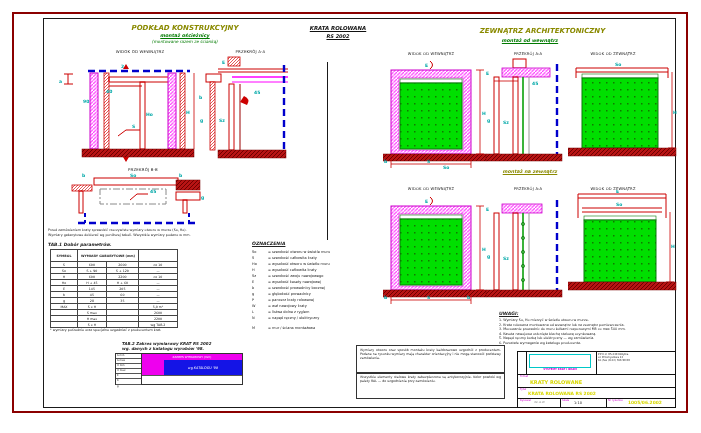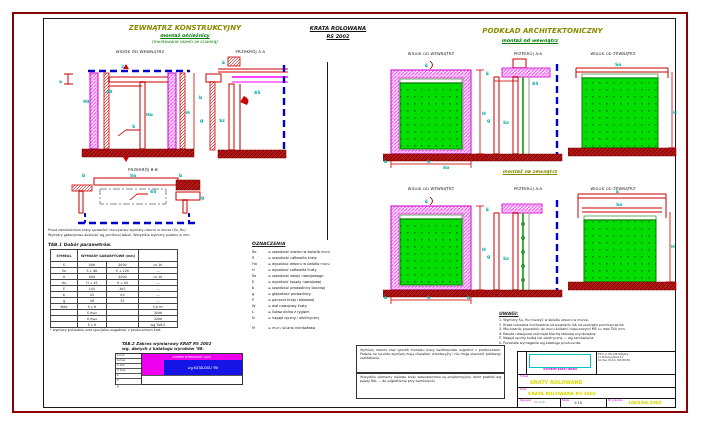--- a/index.html
+++ b/index.html
@@ -49,28 +49,28 @@
           <rect width="4" height="4" fill="#b81414"></rect>
           <path d="M0,4 L4,0 M-1,1 L1,-1 M3,5 L5,3" stroke="#6e0000" stroke-width="1"></path>
         </pattern>
       <pattern id="pGreen" width="7" height="7" patternUnits="userSpaceOnUse">
           <rect width="7" height="7" fill="#00df00"></rect>
           <rect x="3" y="3" width="1.5" height="1.5" fill="#117a00"></rect>
         </pattern>
     </defs>
   </svg>
 
-  <div class="abs ctr bi olive" style="left:95px;top:24px;width:180px;font-size:7px;">ZEWNĄTRZ KONSTRUKCYJNY</div>
+  <div class="abs ctr bi olive" style="left:95px;top:24px;width:180px;font-size:7px;">PODKŁAD KONSTRUKCYJNY</div>
   <div class="abs ctr bi grn u" style="left:95px;top:33px;width:180px;font-size:4.8px;">montaż ościeżnicy</div>
   <div class="abs ctr grn" style="left:95px;top:39px;width:180px;font-size:4.2px;font-style:italic;">(montowane razem ze ścianką)</div>
 
   <div class="abs ctr bi u" style="left:286px;top:25px;width:104px;font-size:5.4px;color:#111;">KRATA ROLOWANA</div>
   <div class="abs ctr bi u" style="left:286px;top:33px;width:104px;font-size:5px;color:#111;">RS 2002</div>
 
-  <div class="abs ctr bi olive" style="left:450px;top:27px;width:185px;font-size:7px;">PODKŁAD ARCHITEKTONICZNY</div>
+  <div class="abs ctr bi olive" style="left:450px;top:27px;width:185px;font-size:7px;">ZEWNĄTRZ ARCHITEKTONICZNY</div>
   <div class="abs ctr bi grn u" style="left:455px;top:38px;width:150px;font-size:4.8px;">montaż od wewnątrz</div>
   <div class="abs ctr bi olive u" style="left:455px;top:169px;width:150px;font-size:4.8px;">montaż na zewnątrz</div>
 
   <div class="abs ctr lbl" style="left:95px;top:49px;width:90px;">WIDOK OD WEWNĄTRZ</div>
   <div class="abs ctr lbl" style="left:213px;top:49px;width:75px;">PRZEKRÓJ A-A</div>
   <div class="abs ctr lbl" style="left:103px;top:167px;width:80px;">PRZEKRÓJ B-B</div>
 
   <svg class="abs" style="left:58px;top:56px" width="142" height="108" viewBox="0 0 142 108">
     <line x1="30" y1="15" x2="132" y2="15" stroke="#0000cc" stroke-width="2.4" stroke-dasharray="7 4"></line>
     <path d="M6,18 h9 M6,28 h9 M10,18 v10" stroke="#cc0000" stroke-width="1" fill="none"></path>

